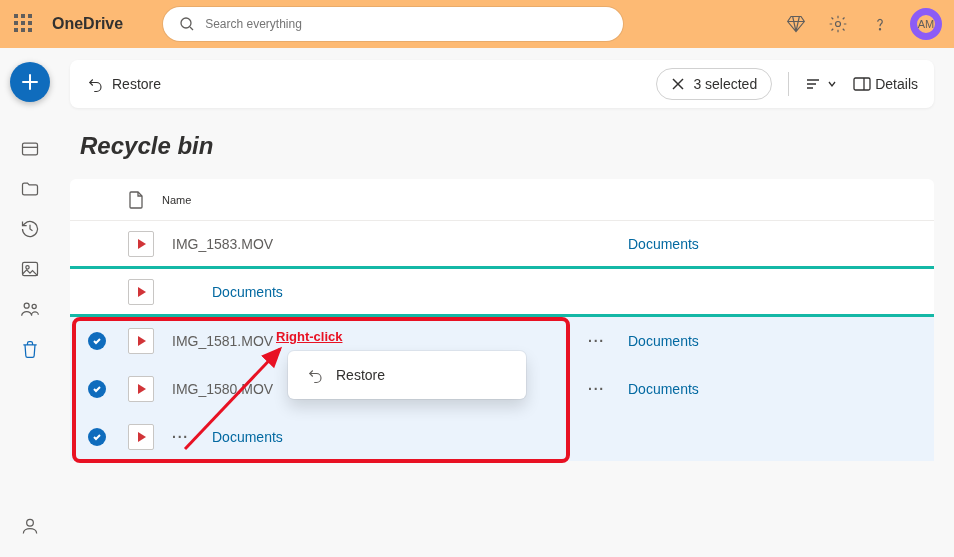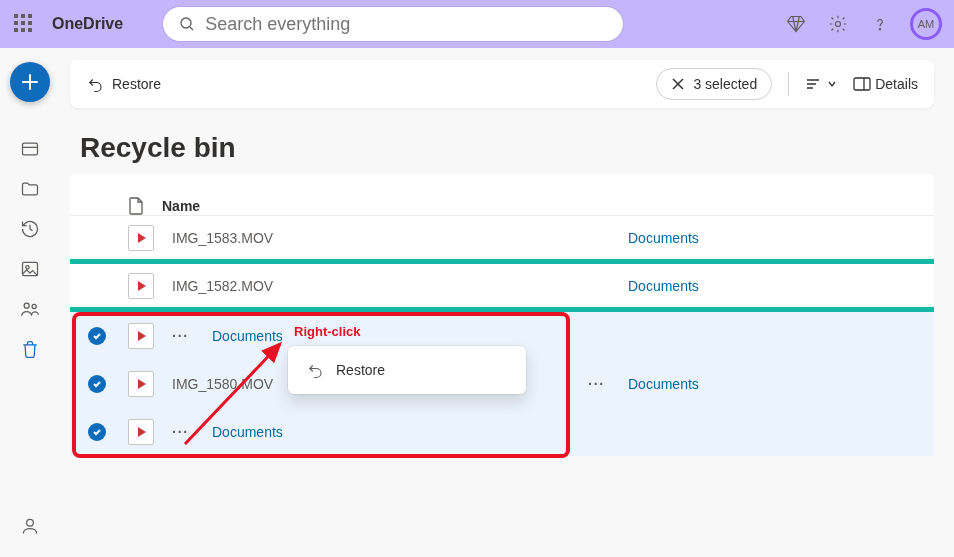--- a/index.html
+++ b/index.html
@@ -1,52 +1,52 @@
 <!DOCTYPE html>
 <html><head>
   <meta charset="utf-8">
   <style>
     * { box-sizing: border-box; margin: 0; padding: 0; }
     body { font-family: 'Segoe UI', Arial, sans-serif; background: #f8f8f8; width: 954px; height: 557px; overflow: hidden; color: #323130; font-size: 14px; }
 
-    .topbar { height: 48px; display: flex; align-items: center; padding: 0 12px; background: #c4b5fd; }
+    .topbar { height: 48px; display: flex; align-items: center; padding: 0 12px; background: #fdba74; }
     .waffle { width: 24px; height: 24px; display: grid; grid-template-columns: repeat(3,4px); grid-template-rows: repeat(3,4px); gap: 3px; cursor: pointer; margin-right: 16px; padding: 2px; }
     .waffle span { background: #605e5c; width: 4px; height: 4px; }
     .brand { font-weight: 600; font-size: 16px; color: #323130; margin-right: 40px; }
     .searchbox { flex: 0 0 460px; height: 34px; background: #fff; border-radius: 17px; display: flex; align-items: center; padding: 0 16px; box-shadow: 0 0 0 1px rgba(0,0,0,0.08); }
-    .searchbox input { border: none; outline: none; flex: 1; font-size: 18px; margin-left: 10px; background: transparent; }
+    .searchbox input { border: none; outline: none; flex: 1; font-size: 12px; margin-left: 10px; background: transparent; }
     .top-right { margin-left: auto; display: flex; align-items: center; gap: 18px; }
     .icon-btn { width: 24px; height: 24px; display: flex; align-items: center; justify-content: center; cursor: pointer; color: #605e5c; }
-    .avatar { width: 32px; height: 32px; border-radius: 50%; border: 3px solid #8b5cf6; display: flex; align-items: center; justify-content: center; font-size: 11px; color: #605e5c; cursor: pointer; }
+    .avatar { width: 32px; height: 32px; border-radius: 50%; border: 7px solid #8b5cf6; display: flex; align-items: center; justify-content: center; font-size: 11px; color: #605e5c; cursor: pointer; }
 
     .layout { display: flex; height: calc(100% - 48px); }
     .sidenav { width: 60px; display: flex; flex-direction: column; align-items: center; padding-top: 14px; gap: 6px; }
     .add-btn { width: 40px; height: 40px; border-radius: 50%; background: #0f6cbd; display: flex; align-items: center; justify-content: center; cursor: pointer; margin-bottom: 24px; box-shadow: 0 2px 6px rgba(0,0,0,0.25); }
     .nav-icon { width: 40px; height: 34px; display: flex; align-items: center; justify-content: center; cursor: pointer; color: #605e5c; border-radius: 4px; }
     .nav-icon.active { color: #0f6cbd; }
     .nav-spacer { flex: 1; }
 
     .main { flex: 1; padding: 12px 20px 0 10px; position: relative; }
     .cmdbar { background: #fff; border-radius: 8px; height: 48px; display: flex; align-items: center; padding: 0 16px; box-shadow: 0 1px 3px rgba(0,0,0,0.06); }
     .cmd-restore { display: flex; align-items: center; gap: 8px; cursor: pointer; font-size: 14px; }
     .cmd-right { margin-left: auto; display: flex; align-items: center; gap: 16px; }
     .pill { height: 32px; border: 1px solid #d1d1d1; border-radius: 16px; display: flex; align-items: center; padding: 0 14px; gap: 8px; cursor: pointer; font-size: 14px; }
     .divider { width: 1px; height: 24px; background: #d1d1d1; }
     .cmd-item { display: flex; align-items: center; gap: 4px; cursor: pointer; font-size: 14px; }
 
-    .page-title { font-size: 28px; font-weight: 600; margin: 24px 0 10px 10px; }
+    .page-title { font-size: 24px; font-weight: 600; margin: 24px 0 19px 10px; font-style: italic; }
 
     .table-container { background: #fff; border-radius: 6px; position: relative; }
-    .table-header { display: flex; align-items: flex-end; height: 42px; padding: 0 12px 0 58px; border-bottom: 1px solid #edebe9; font-weight: 700; font-size: 14px; }
+    .table-header { display: flex; align-items: center; height: 42px; padding: 0 12px 0 58px; border-bottom: 1px solid #edebe9; font-weight: 400; font-size: 11px; }
     .col-name { flex: 0 0 460px; display: flex; align-items: center; gap: 18px; }
     .col-loc { flex: 1; }
 
     .row { display: flex; align-items: center; height: 48px; padding: 0 12px 0 18px; position: relative; }
     .row.selected { background: #ebf3fc; }
-    .row:not(.selected):not(:last-child) { border-bottom: 5px solid #14b8a6; }
+    .row:not(.selected):not(:last-child) { border-bottom: 3px solid #14b8a6; }
     .row-check { width: 40px; display: flex; align-items: center; }
     .check-circle { width: 18px; height: 18px; border-radius: 50%; background: #0f6cbd; display: flex; align-items: center; justify-content: center; }
     .file-icon { width: 26px; height: 26px; border: 1px solid #c8c6c4; border-radius: 2px; display: flex; align-items: center; justify-content: center; margin-right: 18px; background: #fff; }
     .play-tri { width: 0; height: 0; border-left: 8px solid #d13438; border-top: 5px solid transparent; border-bottom: 5px solid transparent; margin-left: 2px; }
     .row-name { flex: 0 0 416px; font-size: 14px; color: #605e5c; }
     .row-more { width: 40px; color: #605e5c; cursor: pointer; font-weight: bold; letter-spacing: 1px; }
     .row-loc { flex: 1; font-size: 14px; color: #0369a1; }
 
     .red-box { position: absolute; border: 4px solid #e81123; border-radius: 8px; pointer-events: none; z-index: 5; }
     .annotation-label { position: absolute; color: #e81123; font-weight: bold; font-size: 13px; z-index: 6; }
@@ -212,36 +212,36 @@
         <div class="row-name">IMG_1583.MOV</div>
         <div class="row-more" style="visibility:hidden;">···</div>
         <div class="row-loc">Documents</div>
       </div>
 
       <div class="row">
         <div class="row-check"></div>
         <div class="file-icon">
             <div class="play-tri"></div>
           </div>
-        <div class="row-name">IMG_1582.MOV</div>
         <div class="row-more" style="visibility:hidden;">···</div>
         <div class="row-loc">Documents</div>
       </div>
 
       <div class="row selected">
         <div class="row-check">
           <div class="check-circle">
               <svg width="10" height="10" viewBox="0 0 10 10" stroke="#fff" stroke-width="2" fill="none">
                 <polyline points="2 5 4 7 8 3"></polyline>
               </svg>
             </div>
         </div>
         <div class="file-icon">
             <div class="play-tri"></div>
           </div>
+        <div class="row-name">IMG_1581.MOV</div>
         <div class="row-more">···</div>
         <div class="row-loc">Documents</div>
       </div>
 
       <div class="row selected">
         <div class="row-check">
           <div class="check-circle">
               <svg width="10" height="10" viewBox="0 0 10 10" stroke="#fff" stroke-width="2" fill="none">
                 <polyline points="2 5 4 7 8 3"></polyline>
               </svg>
@@ -264,21 +264,21 @@
             </div>
         </div>
         <div class="file-icon">
             <div class="play-tri"></div>
           </div>
         <div class="row-more">···</div>
         <div class="row-loc">Documents</div>
       </div>
 
       <div class="red-box" style="left:2px; top:138px; width:498px; height:146px;"></div>
-      <div class="annotation-label" style="left:224px; top:150px;">Right-click</div>
+      <div class="annotation-label" style="left:206px; top:150px;text-decoration:underline;">Right-click</div>
       <svg class="arrow-svg" style="left:105px; top:160px; width:120px; height:120px;" viewBox="0 0 120 120">
         <defs>
             <marker id="ah" markerWidth="8" markerHeight="8" refX="6" refY="3" orient="auto">
               <polygon points="0 0, 7 3, 0 6" fill="#e81123"></polygon>
             </marker>
           </defs>
         <line x1="10" y1="110" x2="105" y2="10" stroke="#e81123" stroke-width="3" marker-end="url(#ah)"></line>
       </svg>
 
       <div class="context-menu" style="left:218px; top:172px;">

